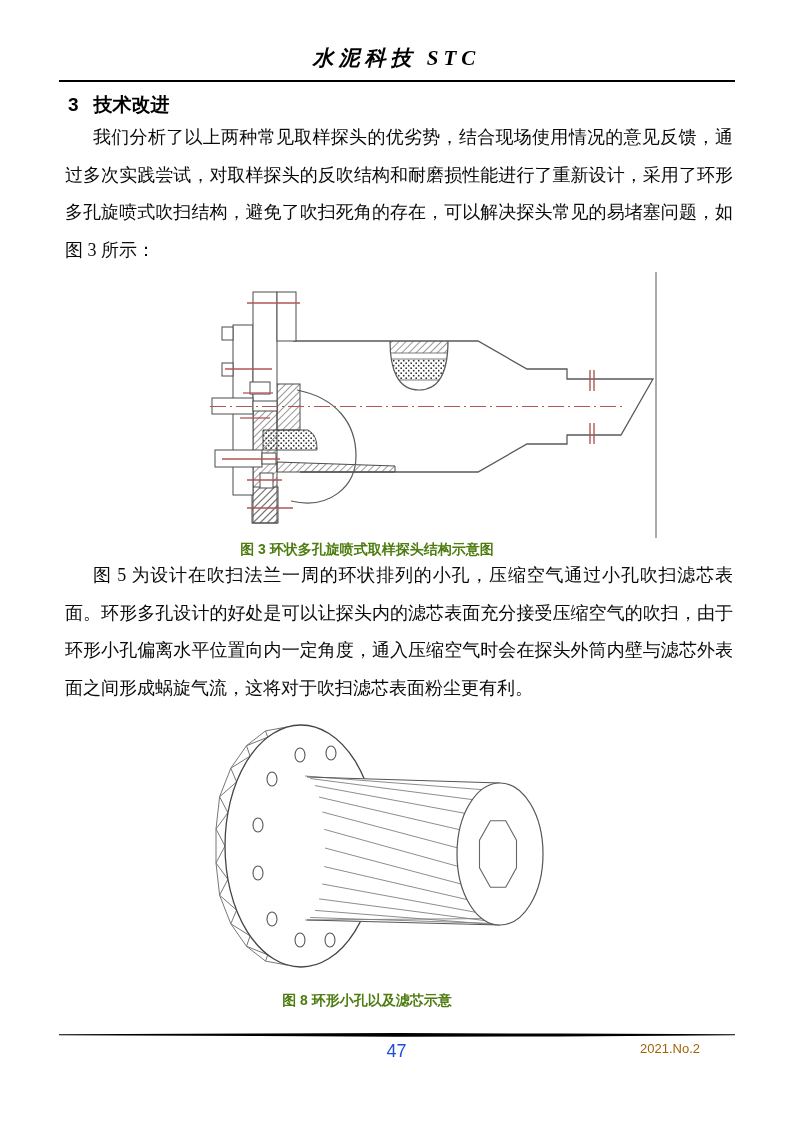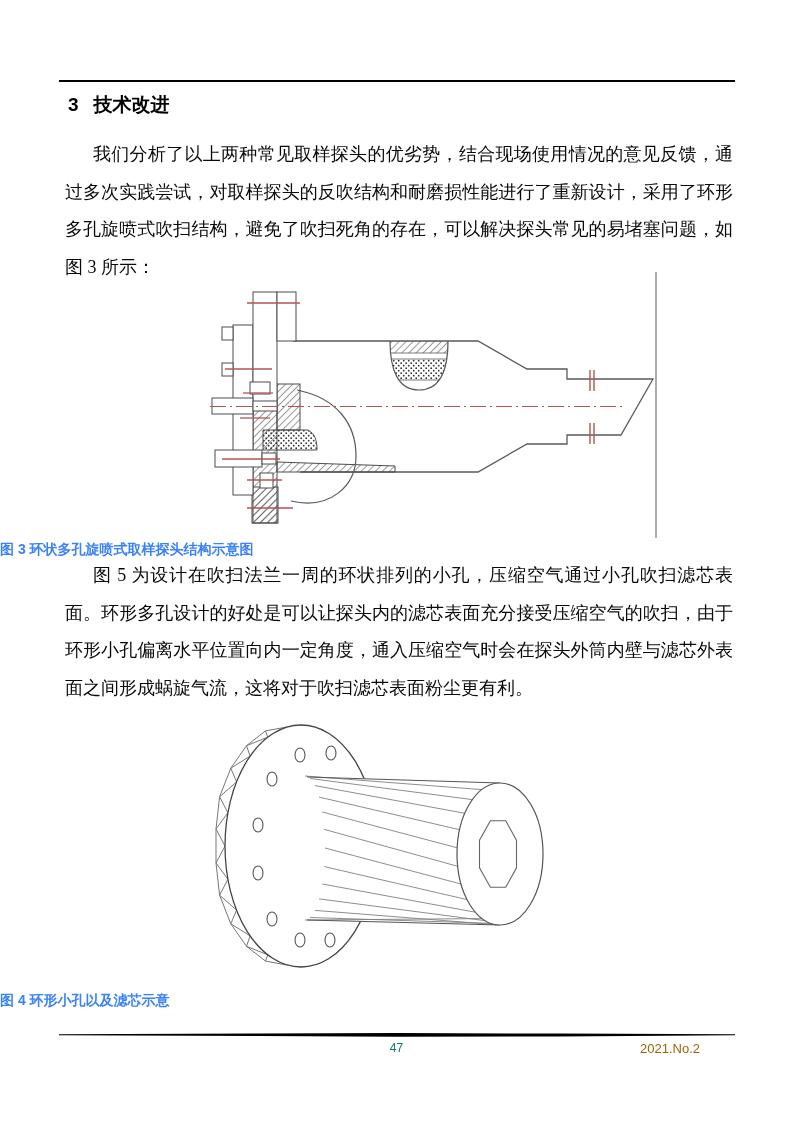--- a/index.html
+++ b/index.html
@@ -29,47 +29,48 @@
     display: flex; align-items: baseline;
   }
   .section-heading .num { margin-right: 15px; }
   .body-para {
     position: absolute; left: 65px; width: 668px;
     font-size: 18px; line-height: 37.5px;
     text-align: justify; text-justify: inter-character;
     text-indent: 28px;
     color: #0a0a0a;
   }
-  #para1 { top: 136px; }
+  #para1 { top: 119px; }
   #para2 { top: 557px; }
   .figure-caption {
-    position: absolute; left: 0; width: 734px; text-align: left;
+    position: absolute; left: 0; width: 734px; text-align: center;
     font-family: "Liberation Sans", sans-serif;
-    font-weight: bold; font-size: 14px; color: #3b82f6;
+    font-weight: bold; font-size: 14px; color: #4d7c0f;
   }
   #fig3-caption { top: 541px; }
   #fig4-caption { top: 992px; }
   .fig3-wrap { position: absolute; left: 185px; top: 272px; width: 475px; height: 266px; }
   .fig4-wrap { position: absolute; left: 215px; top: 712px; width: 370px; height: 280px; }
   .footer-rule { position: absolute; left: 59px; top: 1033px; width: 676px; height: 4px; }
   .footer-page-number {
     position: absolute; left: 0; top: 1041px; width: 793px; text-align: center;
-    font-family: "Liberation Sans", sans-serif; font-size: 12px; color: #0f766e;
+    font-family: "Liberation Sans", sans-serif; font-size: 18px; color: #1d4ed8;
   }
   .footer-issue {
     position: absolute; right: 93px; top: 1041px;
     font-family: "Liberation Sans", sans-serif; font-size: 13px; color: #a16207;
   }
   svg { display: block; }
 </style>
 </head>
 <body>
 
 <div class="page">
 
+  <div class="journal-title">水泥科技 STC</div>
   <div class="header-rule"></div>
 
   <div class="section-heading">
     <span class="num">3</span>
     <span>技术改进</span>
   </div>
 
   <p class="body-para" id="para1">我们分析了以上两种常见取样探头的优劣势，结合现场使用情况的意见反馈，通过多次实践尝试，对取样探头的反吹结构和耐磨损性能进行了重新设计，采用了环形多孔旋喷式吹扫结构，避免了吹扫死角的存在，可以解决探头常见的易堵塞问题，如图 3 所示：</p>
 
   <div class="fig3-wrap">
@@ -192,21 +193,21 @@
       <g stroke="#555" stroke-width="1.1">
         <line x1="92" y1="65" x2="285" y2="71"></line>
         <line x1="92" y1="208" x2="285" y2="213"></line>
       </g>
 
       <ellipse cx="285" cy="142" rx="43" ry="71" fill="#fff" stroke="#555" stroke-width="1.2"></ellipse>
       <polygon points="301.5,128.2 290.7,108.7 275.4,108.7 264.5,128.2 264.5,155.8 275.4,175.3 290.7,175.3 301.5,155.8" fill="#fff" stroke="#666" stroke-width="1.1"></polygon>
     </svg>
   </div>
 
-  <div class="figure-caption" id="fig4-caption">图 4 环形小孔以及滤芯示意</div>
+  <div class="figure-caption" id="fig4-caption">图 8 环形小孔以及滤芯示意</div>
 
   <div class="footer-rule">
     <svg width="676" height="4" viewBox="0 0 676 4">
       <polygon points="0,1.2 200,0.4 338,0 500,0.6 676,1.2 676,2.2 500,3.4 338,3.8 200,3.0 0,2.2" fill="#000"></polygon>
     </svg>
   </div>
   <div class="footer-page-number">47</div>
   <div class="footer-issue">2021.No.2</div>
 
 </div>

